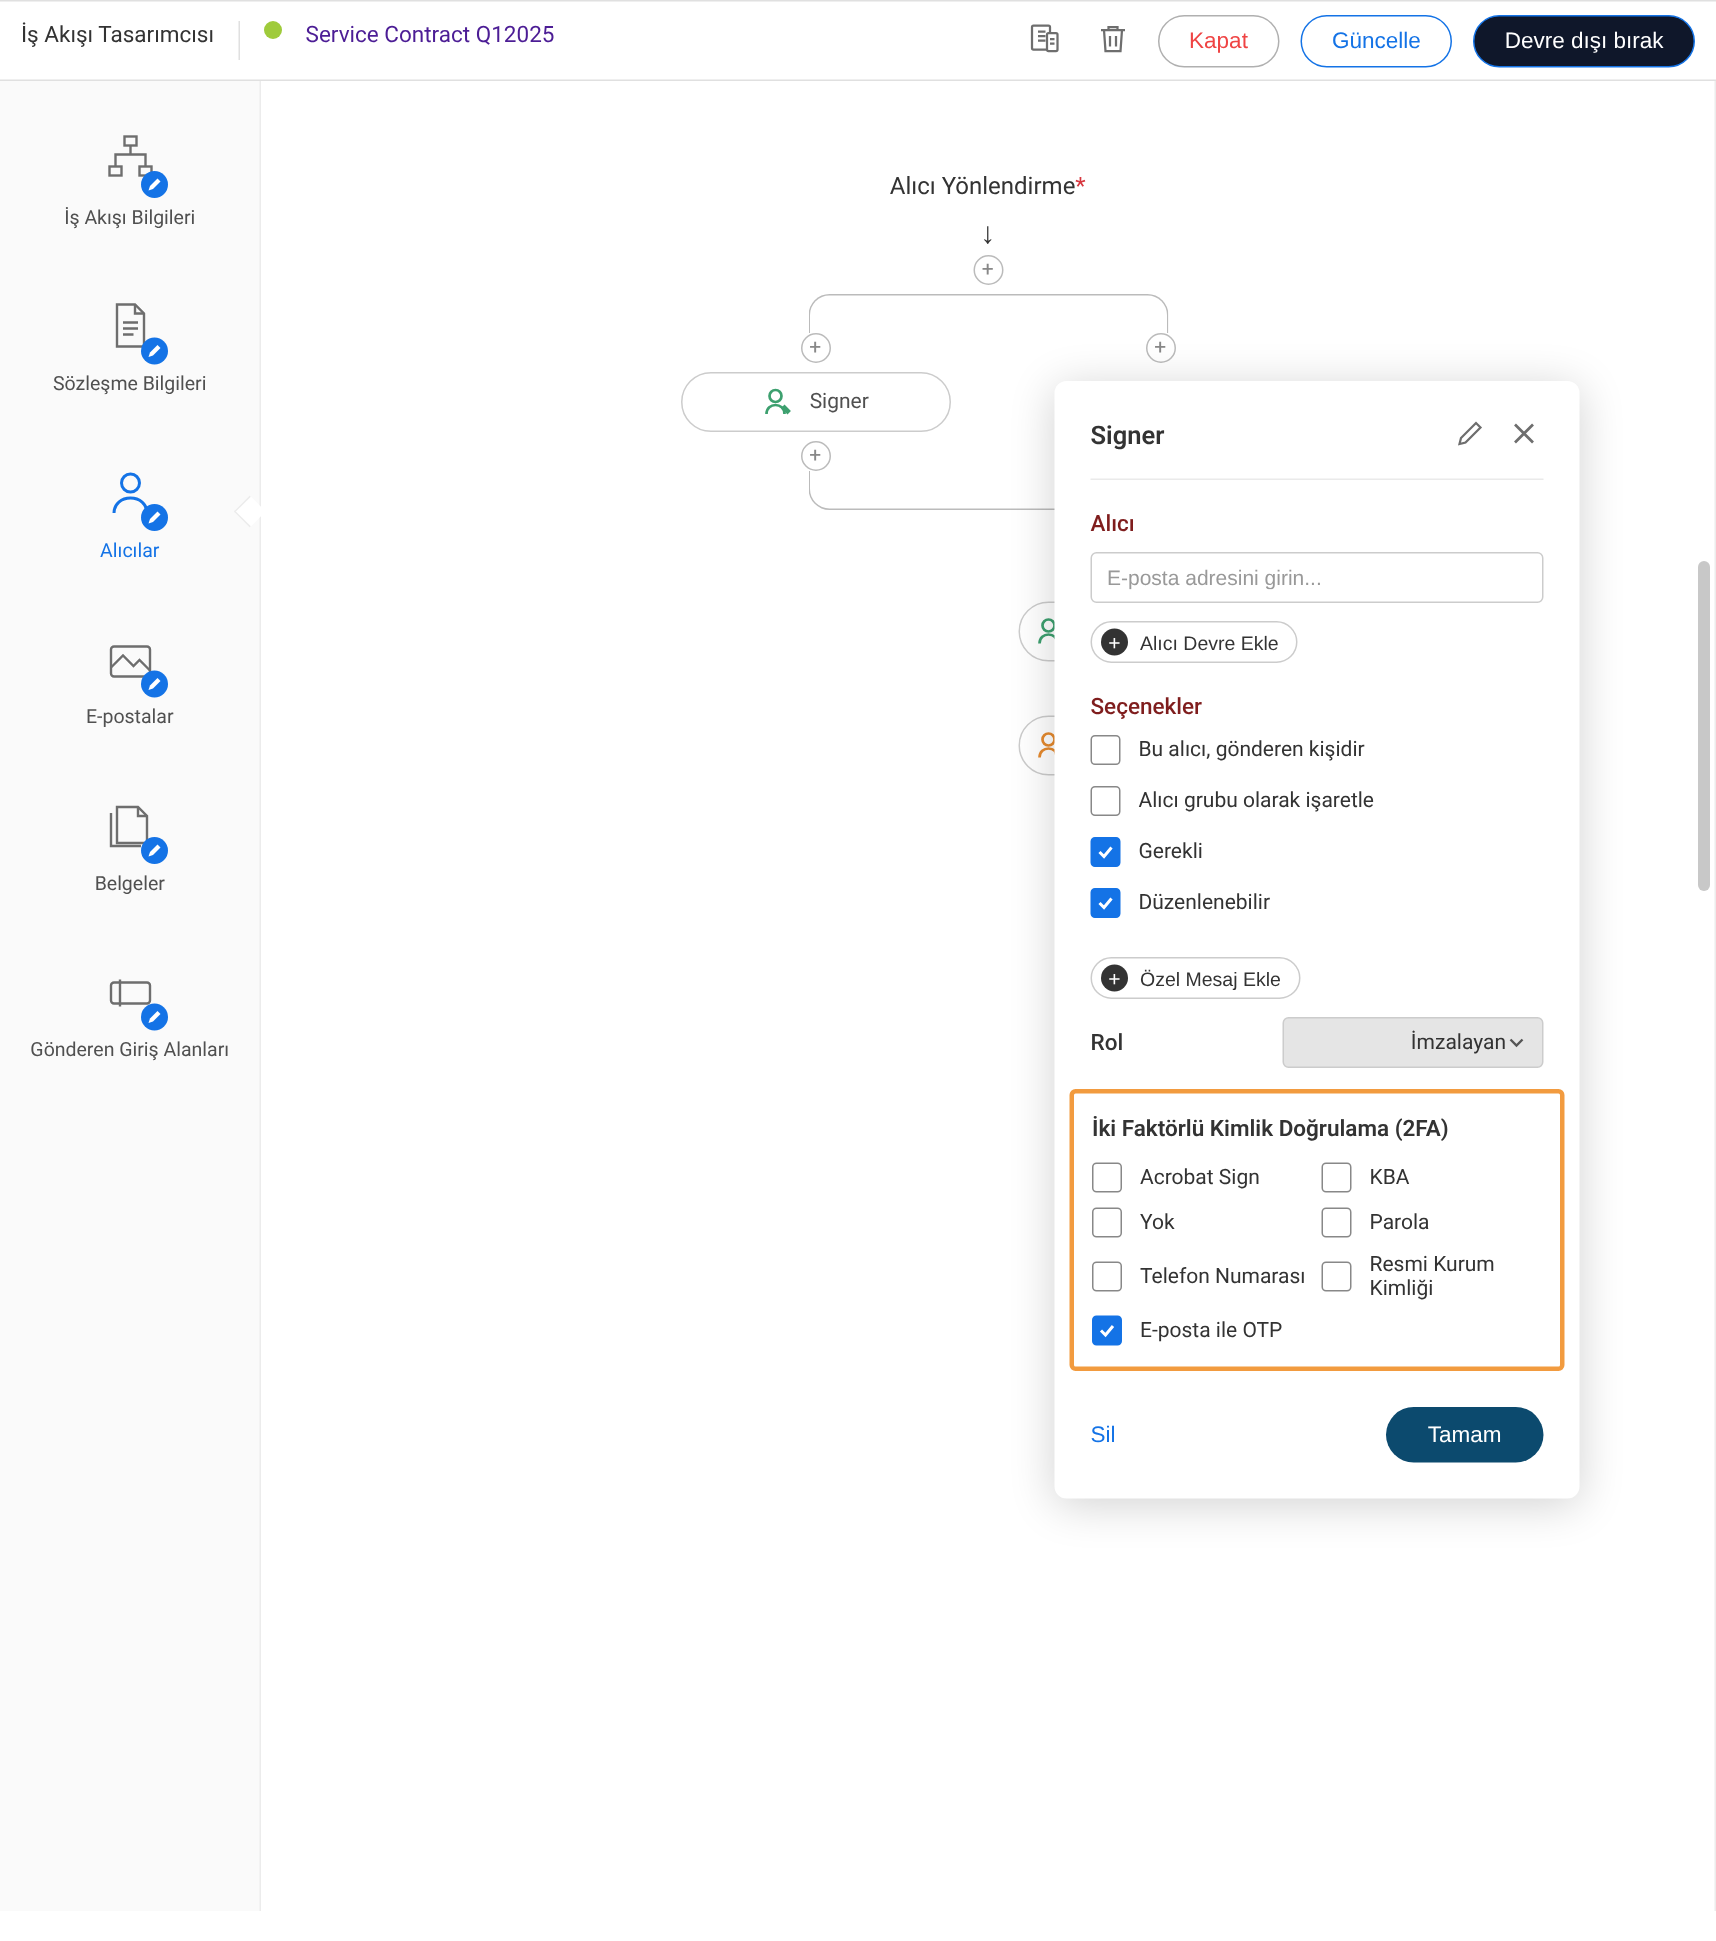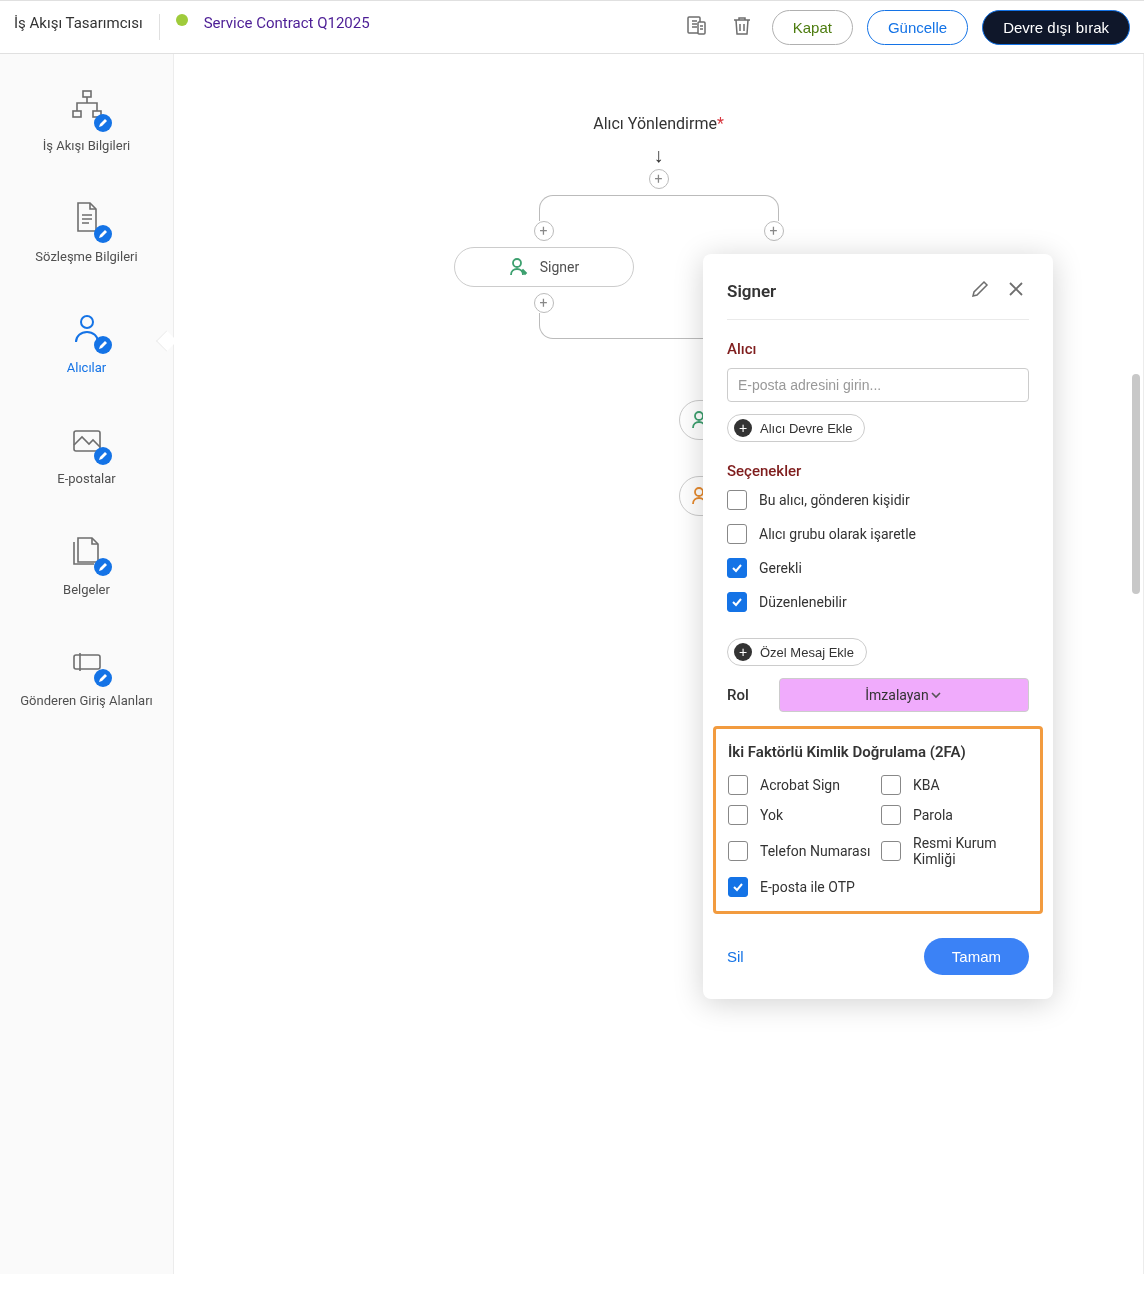--- a/index.html
+++ b/index.html
@@ -6,21 +6,21 @@
 body { font-family: -apple-system, BlinkMacSystemFont, "Segoe UI", Roboto, sans-serif; background: #fff; color: #333; }
 .topbar { display: flex; align-items: center; justify-content: space-between; padding: 8px 14px; border-top: 1px solid #e0e0e0; border-bottom: 1px solid #e0e0e0; height: 54px; }
 .topbar-left { display: flex; gap: 16px; }
 .app-title { font-size: 15px; color: #333; }
 .divider-v { width: 1px; height: 26px; background: #e0e0e0; }
 .status-dot { width: 12px; height: 12px; border-radius: 50%; background: #9FCB3B; display: inline-block; }
 .doc-name { font-size: 15px; color: #4c1d95; }
 .topbar-right { display: flex; align-items: center; gap: 14px; }
 .icon-btn { background: none; border: none; cursor: pointer; color: #6e6e6e; padding: 4px; }
 .btn { border-radius: 20px; padding: 8px 20px; font-size: 15px; cursor: pointer; }
-.btn-outline-gray { background: #fff; border: 1.5px solid #b0b0b0; color: #4d7c0f; }
+.btn-outline-gray { background: #fff; border: 1.5px solid #b0b0b0; color: #ef4444; }
 .btn-outline-blue { background: #fff; border: 1.5px solid #1473E6; color: #1473E6; }
 .btn-primary { background: #0f172a; border: 1.5px solid #1473E6; color: #fff; }
 .btn-link { background: none; border: none; color: #1473E6; font-size: 15px; cursor: pointer; }
 .layout { display: flex; height: calc(1294px - 54px - 20px); }
 .sidebar { width: 174px; background: #fafafa; border-right: 1px solid #ececec; display: flex; flex-direction: column; align-items: center; padding-top: 30px; gap: 42px; }
 .side-item { display: flex; flex-direction: column; align-items: center; gap: 8px; cursor: pointer; color: #505050; font-size: 13px; text-align: center; padding: 0 8px; position: relative; width: 100%; }
 .side-item.active { color: #1473E6; }
 .side-item.active::after { content: ''; position: absolute; right: -1px; top: 50%; transform: translateY(-50%) rotate(45deg); width: 14px; height: 14px; background: #fff; border-left: 1px solid #ececec; border-bottom: 1px solid #ececec; }
 .icon-wrap { position: relative; width: 46px; height: 46px; display: flex; align-items: center; justify-content: center; }
 .badge-edit { position: absolute; bottom: -2px; right: -2px; width: 18px; height: 18px; border-radius: 50%; background: #1473E6; display: flex; align-items: center; justify-content: center; }
@@ -44,26 +44,26 @@
 .section-label { font-size: 15px; color: #7f1d1d; margin-top: 20px; margin-bottom: 10px; font-weight: 500; }
 .text-input { width: 100%; border: 1px solid #ccc; border-radius: 4px; padding: 8px 10px; font-size: 14px; color: #333; }
 .text-input::placeholder { color: #999; }
 .chip-btn { display: inline-flex; align-items: center; gap: 8px; border: 1px solid #ccc; border-radius: 16px; background: #fff; padding: 4px 12px 4px 6px; font-size: 13px; color: #333; cursor: pointer; margin-top: 12px; }
 .chip-plus { width: 18px; height: 18px; border-radius: 50%; background: #333; color: #fff; display: flex; align-items: center; justify-content: center; font-size: 14px; line-height: 1; }
 .check-row { display: flex; align-items: center; gap: 12px; margin-bottom: 14px; font-size: 14px; color: #333; }
 .checkbox { width: 20px; height: 20px; border: 1.5px solid #888; border-radius: 3px; background: #fff; display: inline-flex; align-items: center; justify-content: center; cursor: pointer; flex-shrink: 0; }
 .checkbox.checked { background: #1473E6; border-color: #1473E6; }
 .role-row { display: flex; align-items: center; justify-content: space-between; margin-top: 12px; }
 .role-label { font-size: 15px; font-weight: 500; color: #333; }
-.select { border: 1px solid #ccc; border-radius: 4px; padding: 8px 10px; width: 250px; font-size: 14px; display: flex; align-items: center; justify-content: center; cursor: pointer; background: #f0abfc; }
+.select { border: 1px solid #ccc; border-radius: 4px; padding: 8px 10px; width: 174px; font-size: 14px; display: flex; align-items: center; justify-content: flex-end; cursor: pointer; background: #e5e5e5; }
 .tfa-box { border: 3px solid #F29B3F; border-radius: 4px; padding: 14px 12px; margin-top: 14px; margin-left: -14px; margin-right: -14px; }
 .tfa-title { font-size: 15px; font-weight: 600; color: #333; margin-bottom: 14px; }
 .tfa-grid { display: grid; grid-template-columns: 1fr 1fr; gap: 10px 6px; }
 .panel-footer { display: flex; justify-content: space-between; align-items: center; margin-top: 24px; }
-.ok-btn { border-radius: 20px; padding: 10px 28px; background: #3b82f6; border: none; color: #fff; font-size: 15px; cursor: pointer; }
+.ok-btn { border-radius: 20px; padding: 10px 28px; background: #0c4a6e; border: none; color: #fff; font-size: 15px; cursor: pointer; }
 .scrollbar { position: absolute; right: 3px; top: 320px; width: 8px; height: 220px; background: #c8c8c8; border-radius: 4px; }
 </style>
 </head>
 <body>
 
 <div class="topbar">
   <div class="topbar-left">
     <span class="app-title">İş Akışı Tasarımcısı</span>
     <span class="divider-v"></span>
     <span class="status-dot"></span>

